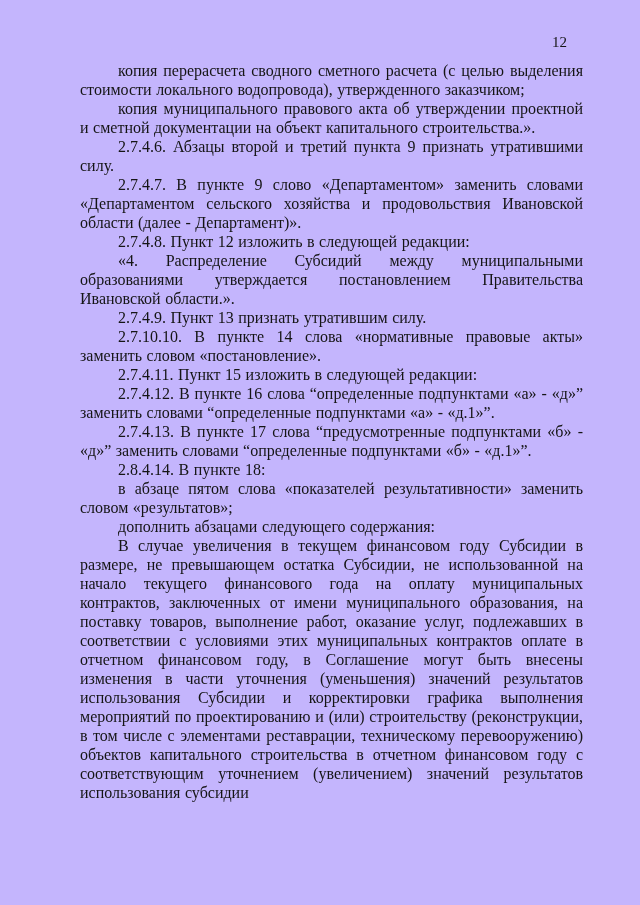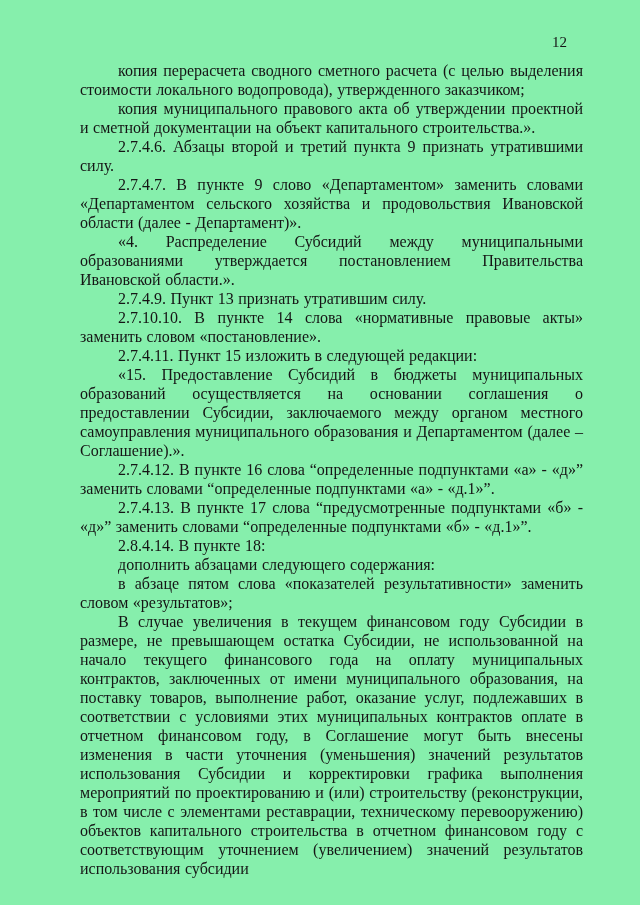--- a/index.html
+++ b/index.html
@@ -4,21 +4,21 @@
 <style>
   html, body {
     margin: 0;
     padding: 0;
     background: #ffffff;
   }
   .page {
     position: relative;
     width: 640px;
     height: 905px;
-    background: #86efac;
+    background: #c4b5fd;
     font-family: "Liberation Serif", "DejaVu Serif", serif;
     color: #151515;
     overflow: hidden;
   }
   .page-number {
     position: absolute;
     top: 33px;
     left: 552px;
     font-size: 15px;
     line-height: 19px;
@@ -42,25 +42,25 @@
 </head>
 <body>
 
 <div class="page">
   <div class="page-number">12</div>
   <div class="content">
     <p>копия перерасчета сводного сметного расчета (с целью выделения стоимости локального водопровода), утвержденного заказчиком;</p>
     <p>копия муниципального правового акта об утверждении проектной и сметной документации на объект капитального строительства.».</p>
     <p>2.7.4.6. Абзацы второй и третий пункта 9 признать утратившими силу.</p>
     <p>2.7.4.7. В пункте 9 слово «Департаментом» заменить словами «Департаментом сельского хозяйства и продовольствия Ивановской области (далее - Департамент)».</p>
+    <p>2.7.4.8. Пункт 12 изложить в следующей редакции:</p>
     <p>«4. Распределение Субсидий между муниципальными образованиями утверждается постановлением Правительства Ивановской области.».</p>
     <p>2.7.4.9. Пункт 13 признать утратившим силу.</p>
     <p>2.7.10.10. В пункте 14 слова «нормативные правовые акты» заменить словом «постановление».</p>
     <p>2.7.4.11. Пункт 15 изложить в следующей редакции:</p>
-    <p>«15. Предоставление Субсидий в бюджеты муниципальных образований осуществляется на основании соглашения о предоставлении Субсидии, заключаемого между органом местного самоуправления муниципального образования и Департаментом (далее – Соглашение).».</p>
     <p>2.7.4.12. В пункте 16 слова “определенные подпунктами «а» - «д»” заменить словами “определенные подпунктами «а» - «д.1»”.</p>
     <p>2.7.4.13. В пункте 17 слова “предусмотренные подпунктами «б» - «д»” заменить словами “определенные подпунктами «б» - «д.1»”.</p>
     <p>2.8.4.14. В пункте 18:</p>
+    <p>в абзаце пятом слова «показателей результативности» заменить словом «результатов»;</p>
     <p>дополнить абзацами следующего содержания:</p>
-    <p>в абзаце пятом слова «показателей результативности» заменить словом «результатов»;</p>
     <p>В случае увеличения в текущем финансовом году Субсидии в размере, не превышающем остатка Субсидии, не использованной на начало текущего финансового года на оплату муниципальных контрактов, заключенных от имени муниципального образования, на поставку товаров, выполнение работ, оказание услуг, подлежавших в соответствии с условиями этих муниципальных контрактов оплате в отчетном финансовом году, в Соглашение могут быть внесены изменения в части уточнения (уменьшения) значений результатов использования Субсидии и корректировки графика выполнения мероприятий по проектированию и (или) строительству (реконструкции, в том числе с элементами реставрации, техническому перевооружению) объектов капитального строительства в отчетном финансовом году с соответствующим уточнением (увеличением) значений результатов использования субсидии</p>
   </div>
 </div>
 
 </body></html>

